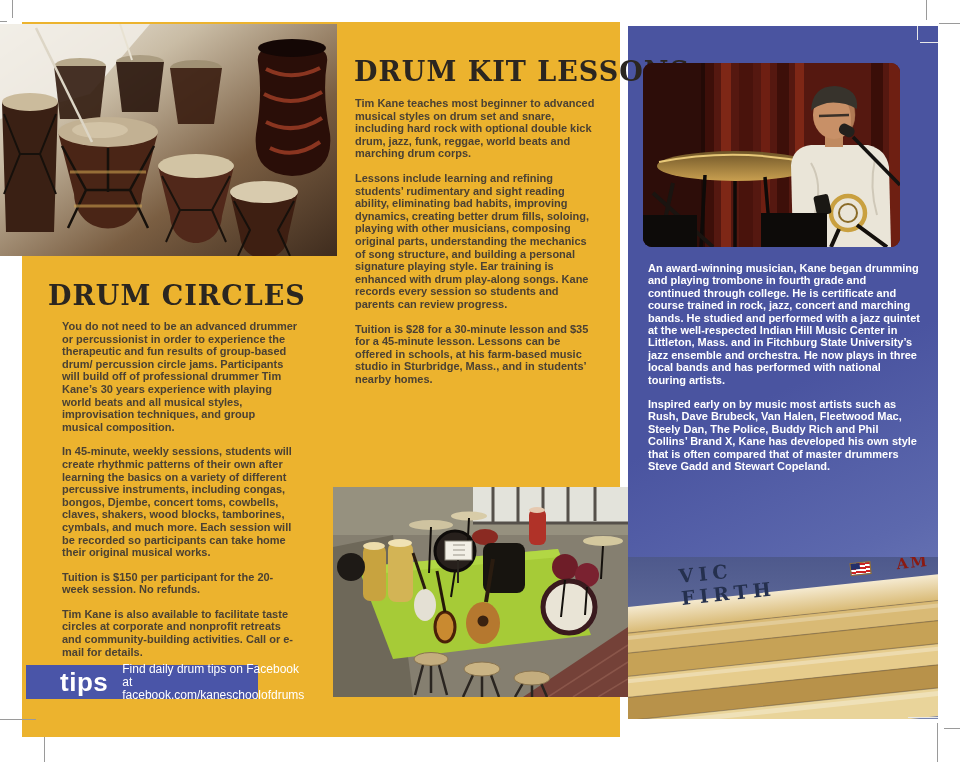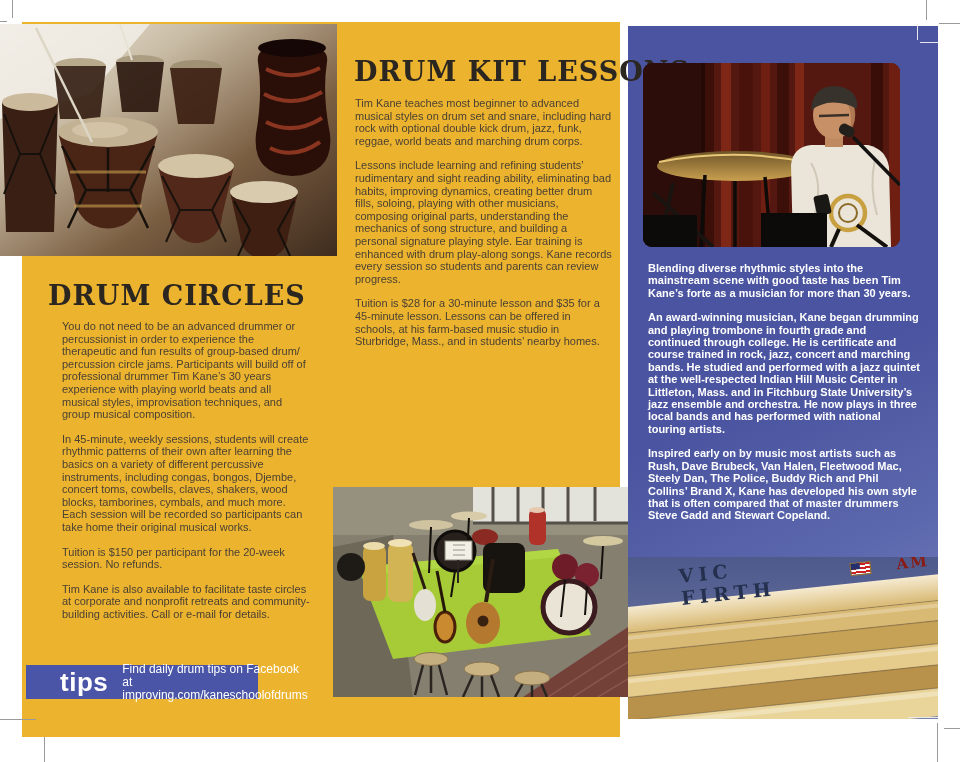--- a/index.html
+++ b/index.html
@@ -7,21 +7,21 @@
           font-family:"Liberation Sans",sans-serif;}
   .abs{position:absolute;}
   .panel-yellow{left:22px;top:22px;width:598px;height:715px;background:#ecb32e;}
   .panel-blue{left:628px;top:26px;width:310px;height:693px;
               background:linear-gradient(155deg,#4a54a0 0%,#4a54a0 52%,#5c68ad 75%,#7végv 100%);
               background:linear-gradient(155deg,#4a54a0 0%,#4a54a0 52%,#5c68ad 75%,#7a86bd 100%);}
   .photo{overflow:hidden;}
   .photo svg{display:block;}
   h1.stencil{margin:0;font-family:"DejaVu Serif","Liberation Serif",serif;font-weight:bold;
              color:#2b2620;font-size:27px;letter-spacing:1px;white-space:nowrap;}
-  .bodycol p{margin:0 3px 12px 0;font-size:11px;line-height:12.6px;color:#4b4133;}
+  .bodycol p{margin:0 16px 12px 0;font-size:11px;line-height:12.6px;color:#4b4133;font-weight:bold;}
   .bodycol-r p{margin:0 0 12px 0;font-size:11px;line-height:12.4px;color:#ffffff;font-weight:bold;}
   .tipsbar{left:26px;top:665px;width:232px;height:34px;background:#4a55a8;display:flex;
            align-items:center;}
   .tips-word{color:#fff;font-size:26px;font-weight:bold;letter-spacing:.5px;margin-left:34px;
              line-height:26px;}
   .tips-lines{margin-left:14px;color:#fff;font-size:12px;line-height:13px;}
   .crop{background:#9a9a9a;}
   .crop-w{background:#e8e8e8;}
   .sticktext{display:flex;align-items:center;transform:rotate(-6deg);transform-origin:left center;}
   .vicfirth{font-family:"DejaVu Serif",serif;font-weight:bold;color:#25304e;font-size:19px;
@@ -107,21 +107,21 @@
     <p>You do not need to be an advanced drummer or percussionist in order to experience the therapeutic and fun results of group-based drum/ percussion circle jams. Participants will build off of professional drummer Tim Kane’s 30 years experience with playing world beats and all musical styles, improvisation techniques, and group musical composition.</p>
     <p>In 45-minute, weekly sessions, students will create rhythmic patterns of their own after learning the basics on a variety of different percussive instruments, including congas, bongos, Djembe, concert toms, cowbells, claves, shakers, wood blocks, tamborines, cymbals, and much more. Each session will be recorded so participants can take home their original musical works.</p>
     <p>Tuition is $150 per participant for the 20-week session. No refunds.</p>
     <p>Tim Kane is also available to facilitate taste circles at corporate and nonprofit retreats and community-building activities. Call or e-mail for details.</p>
   </div>
 
   <div class="abs tipsbar">
     <span class="tips-word">tips</span>
     <span class="tips-lines">
       <span>Find daily drum tips on Facebook</span><br>
-      <span>at improving.com/kaneschoolofdrums</span>
+      <span>at facebook.com/kaneschoolofdrums</span>
     </span>
   </div>
 
   <h1 class="abs stencil" style="left:354px;top:56px;">DRUM KIT LESSONS</h1>
 
   <div class="abs bodycol" style="left:355px;top:97px;width:260px;">
     <p>Tim Kane teaches most beginner to advanced musical styles on drum set and snare, including hard rock with optional double kick drum, jazz, funk, reggae, world beats and marching drum corps.</p>
     <p>Lessons include learning and refining students’ rudimentary and sight reading ability, eliminating bad habits, improving dynamics, creating better drum fills, soloing, playing with other musicians, composing original parts, understanding the mechanics of song structure, and building a personal signature playing style. Ear training is enhanced with drum play-along songs. Kane records every session so students and parents can review progress.</p>
     <p>Tuition is $28 for a 30-minute lesson and $35 for a 45-minute lesson. Lessons can be offered in schools, at his farm-based music studio in Sturbridge, Mass., and in students’ nearby homes.</p>
   </div>
@@ -223,21 +223,20 @@
       <circle cx="205" cy="150" r="17" fill="none" stroke="#c9a040" stroke-width="4.5"></circle>
       <circle cx="205" cy="150" r="9" fill="none" stroke="#8a6b28" stroke-width="2"></circle>
       <rect x="172" y="132" width="15" height="20" rx="3" transform="rotate(-12 179 142)" fill="#1a1814"></rect>
       <path d="M214,162 L244,184 M196,166 L188,184" stroke="#14100c" stroke-width="4"></path>
       <rect x="118" y="150" width="66" height="34" fill="#0d0b09"></rect>
       <rect y="152" width="54" height="32" fill="#0d0b09"></rect>
     </svg>
   </div>
 
   <div class="abs bodycol-r" style="left:648px;top:262px;width:272px;">
-    <p>Blending diverse rhythmic styles into the mainstream scene with good taste has been Tim Kane’s forte as a musician for more than 30 years.</p>
     <p>An award-winning musician, Kane began drumming and playing trombone in fourth grade and continued through college. He is certificate and course trained in rock, jazz, concert and marching bands. He studied and performed with a jazz quintet at the well-respected Indian Hill Music Center in Littleton, Mass. and in Fitchburg State University’s jazz ensemble and orchestra. He now plays in three local bands and has performed with national touring artists.</p>
     <p>Inspired early on by music most artists such as Rush, Dave Brubeck, Van Halen, Fleetwood Mac, Steely Dan, The Police, Buddy Rich and Phil Collins’ Brand X, Kane has developed his own style that is often compared that of master drummers Steve Gadd and Stewart Copeland.</p>
   </div>
 
   <div class="abs photo" style="left:628px;top:557px;width:310px;height:162px;">
     <svg class="abs" style="left:0;top:0" width="310" height="162" viewBox="0 0 310 162" preserveAspectRatio="none">
       <defs>
         <linearGradient id="skybg" x1="0" y1="0" x2="0" y2="1">
           <stop offset="0" stop-color="#4e598c"></stop>
             <stop offset="1" stop-color="#7884ae"></stop>

